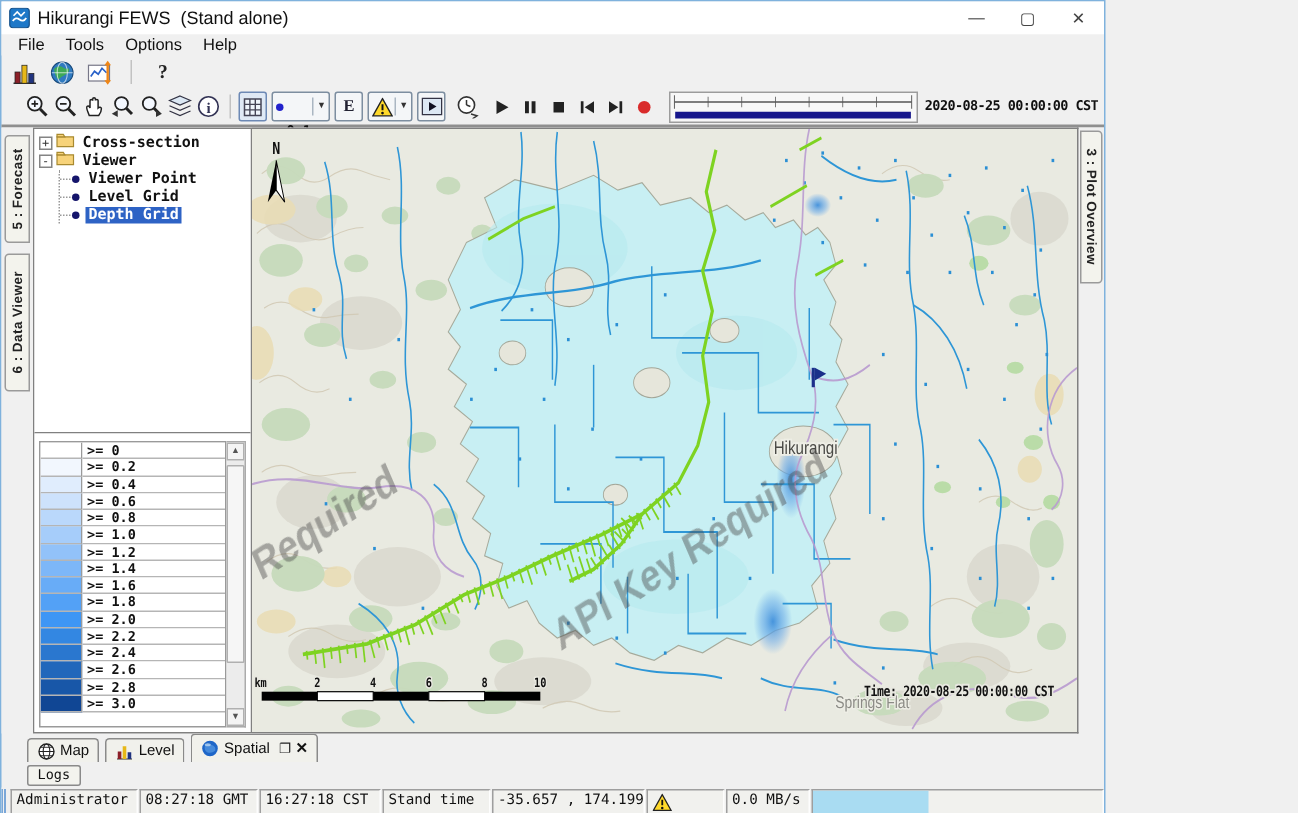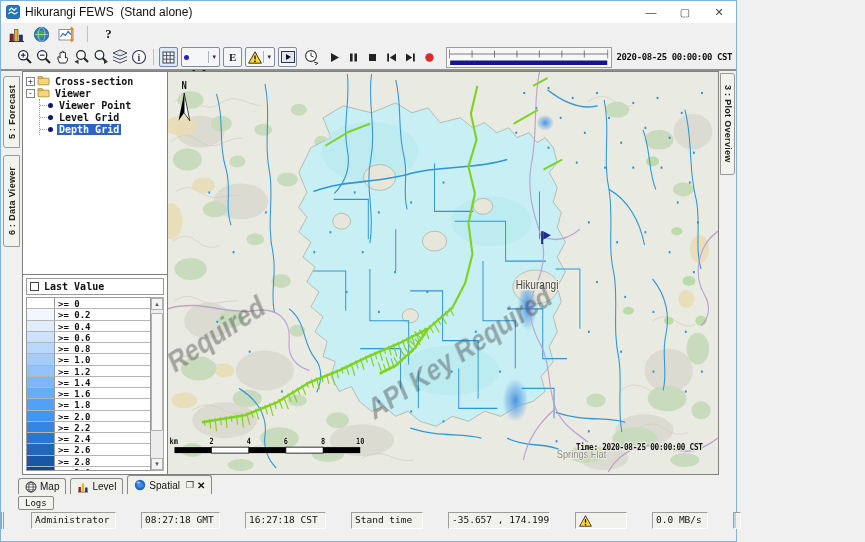--- a/index.html
+++ b/index.html
@@ -96,21 +96,21 @@
   .btab.active { height:19px; background:#f1f1ec; }
   .btab .mini { width:12px; height:12px; flex:none; }
   .tab-restore { font-size:9px; color:#222; margin-left:3px; }
   .tab-close { font-size:10px; font-weight:bold; color:#111; }
   .logsrow { height:17px; flex:none; padding-left:17px; display:flex; align-items:center; }
   .logs-btn { height:14px; border:1px solid #8a8a8a; border-radius:2px; background:#f3f3ee;
     font:9px "DejaVu Sans Mono", monospace; color:#111; padding:0 6px; display:flex; align-items:center; }
 
   
   .statusbar { height:18px; flex:none; display:flex; align-items:stretch; background:#f0f0f0;
-    padding-top:1px; font:9.5px "DejaVu Sans Mono", monospace; color:#111;gap:24px; }
+    padding-top:1px; font:9.5px "DejaVu Sans Mono", monospace; color:#111; }
   .grip { width:5px; flex:none; background:linear-gradient(90deg,#7aa7d8 1px,#f0f0f0 1px,#f0f0f0 2px,#7aa7d8 2px,#7aa7d8 3px,#f0f0f0 3px); margin-right:1px; }
   .scell { border:1px solid; border-color:#9e9e9e #fdfdfd #fdfdfd #9e9e9e; background:#f1f1ee;
     margin-right:1px; padding:1px 3px 0 3px; white-space:pre; overflow:hidden; flex:none; position:relative; }
   .scell.memory { flex:1; margin-right:0; }
   .memfill { position:absolute; left:0; top:0; bottom:0; width:40%; background:#a9dcf2; }
   .scell.warn { display:flex; align-items:center; padding-top:0; }
 </style>
 </head>
 <body>
 
@@ -123,20 +123,26 @@
       <path d="M3,5.5 L5.5,3 L8,5.5 L10.5,3" fill="none" stroke="#fff" stroke-width="1.1"></path>
     </svg>
     <span class="title-text">Hikurangi FEWS  (Stand alone)</span>
     <div class="win-controls">
       <div class="win-btn">—</div>
       <div class="win-btn">▢</div>
       <div class="win-btn">✕</div>
     </div>
   </div>
 
+  <div class="menubar" id="menubar">
+      <span class="menu-item">File</span>
+      <span class="menu-item">Tools</span>
+      <span class="menu-item">Options</span>
+      <span class="menu-item">Help</span>
+    </div>
 
   <div class="toolbar1">
     <div class="tbtn">
       <svg width="17" height="17" viewBox="0 0 17 17">
         <line x1="1" y1="15.5" x2="16" y2="15.5" stroke="#333" stroke-width="1"></line>
         <rect x="2" y="8" width="3.4" height="7.5" fill="#8c1f28" stroke="#222" stroke-width="0.5"></rect>
         <rect x="6.6" y="3.5" width="3.4" height="12" fill="#e7b818" stroke="#222" stroke-width="0.5"></rect>
         <rect x="11.2" y="9" width="3.4" height="6.5" fill="#20337f" stroke="#222" stroke-width="0.5"></rect>
       </svg>
     </div>
@@ -334,24 +340,20 @@
               <span class="tlabel">Level Grid</span>
             </div>
             <div class="trow">
               <span class="twig"></span>
               <span class="bullet"></span>
               <span class="tlabel sel">Depth Grid</span>
             </div>
           </div>
         </div>
       <div class="legend">
-        <div class="legend-header">
-          <span class="lcheck"></span>
-          <span>Last Value</span>
-        </div>
         <div class="legend-body">
           <div class="legend-rows" id="legend-rows">
               <div class="lrow">
                 <span class="lswatch" style="background: rgb(255, 255, 255);"></span>
                 <span class="llabel">&gt;= 0</span>
               </div>
               <div class="lrow">
                 <span class="lswatch" style="background: rgb(242, 247, 254);"></span>
                 <span class="llabel">&gt;= 0.2</span>
               </div>

